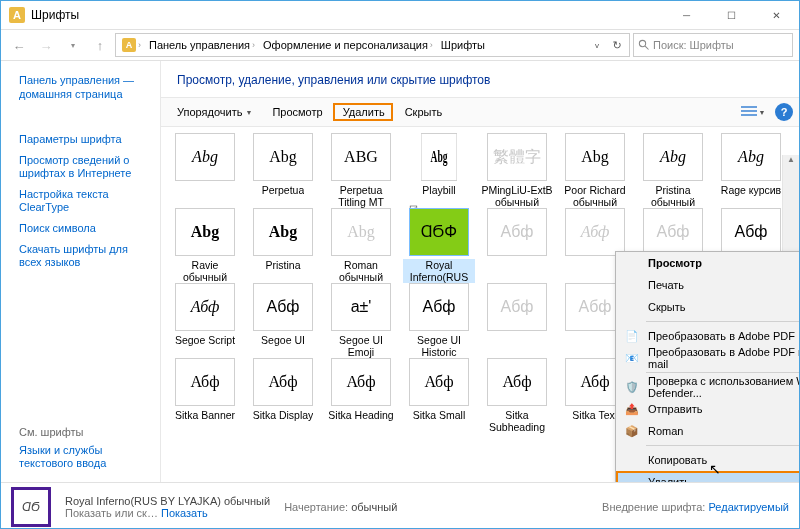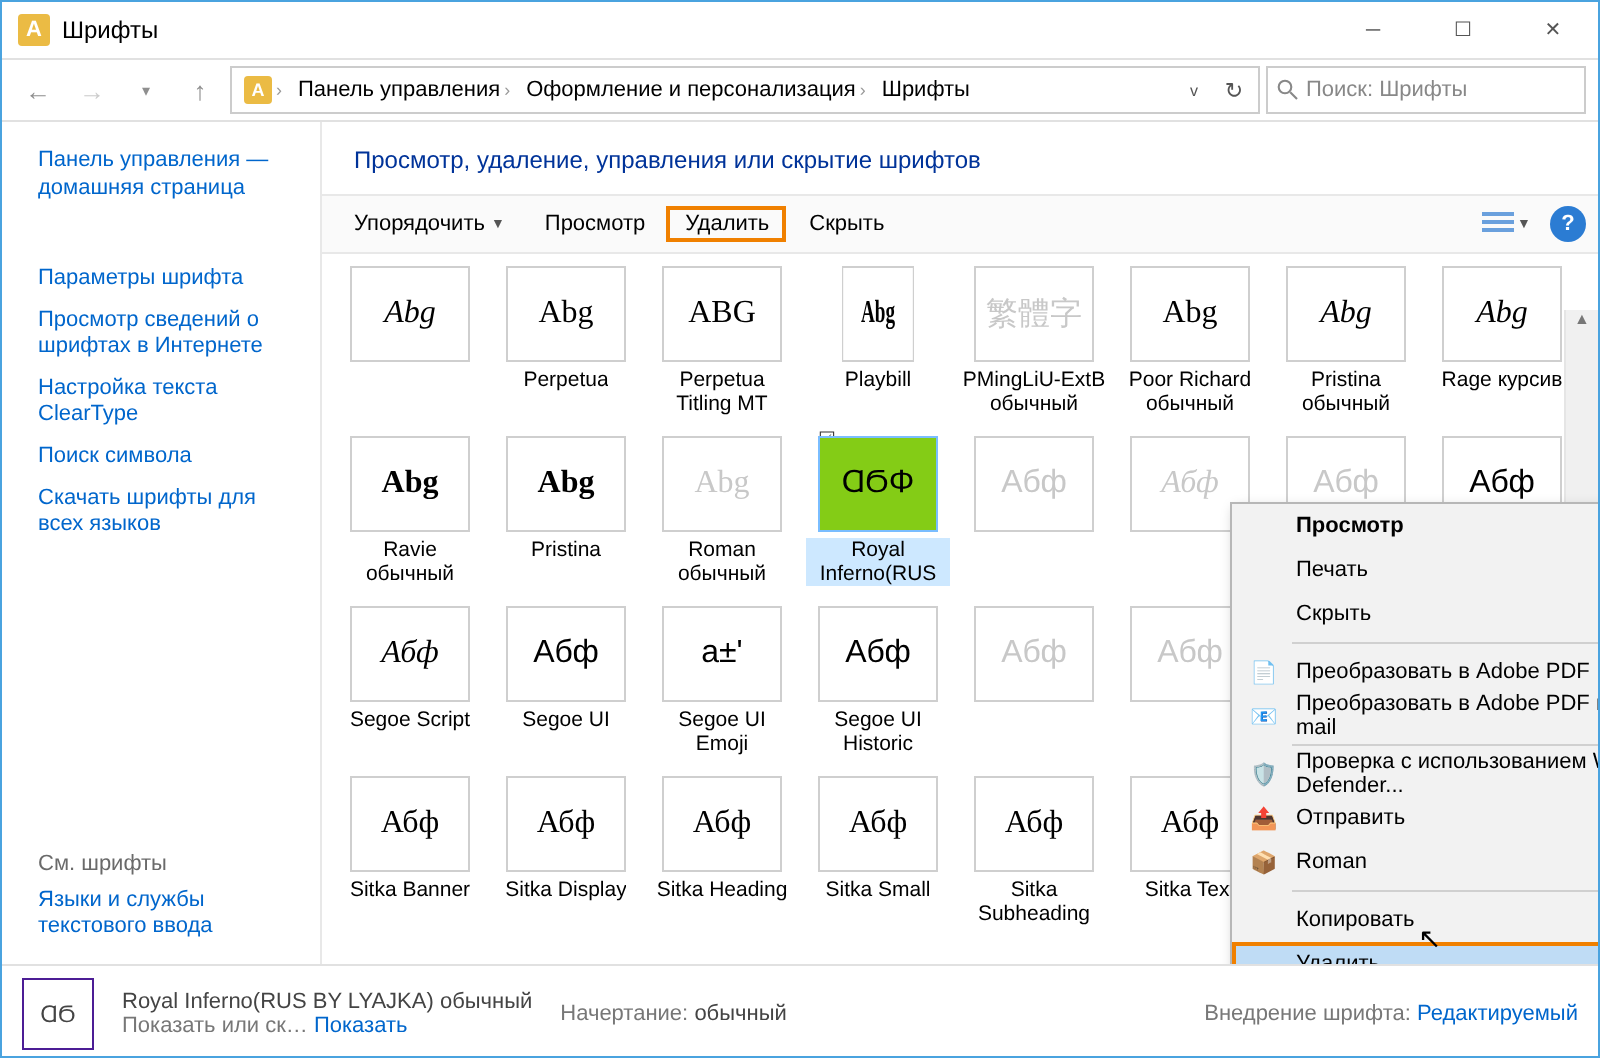--- a/index.html
+++ b/index.html
@@ -29,42 +29,42 @@
   .main{flex:1;position:relative;overflow:hidden}
   .main-head{padding:12px 16px 10px;color:#003399;font-size:12px}
   .toolbar{height:28px;border-top:1px solid #e8e8e8;border-bottom:1px solid #e8e8e8;display:flex;align-items:center;padding:0 6px;gap:2px;background:#fafafa}
   .tbtn{padding:3px 8px 3px 10px;display:flex;align-items:center;gap:3px;font-size:11px}
   .tbtn.hl{border:2px solid #f08000;padding:1px 6px 1px 8px}
   .tbtn .caret{font-size:7px;color:#555}
   .toolbar-spacer{flex:1}
   .viewbtn{width:26px;height:22px;border:1px solid transparent;display:flex;align-items:center;justify-content:center}
   .help{width:18px;height:18px;background:#2b7cd3;border-radius:50%;color:#fff;display:flex;align-items:center;justify-content:center;font-size:11px;font-weight:bold;margin-left:6px}
   
-  .grid{padding:6px 8px 0;display:grid;grid-template-columns:repeat(8,72px);gap:10px 6px;justify-content:start}
+  .grid{padding:6px 8px 0;display:grid;grid-template-columns:repeat(8,72px);gap:0 6px;justify-content:start}
   .font{width:72px;display:flex;flex-direction:column;align-items:center;position:relative}
   .thumb{width:58px;height:46px;border:1px solid #cfcfcf;background:#fff;display:flex;align-items:center;justify-content:center;font-size:16px;position:relative;color:#000}
   .thumb.stack::before,.thumb.stack::after{content:"";position:absolute;width:58px;height:46px;border:1px solid #cfcfcf;background:#fff;z-index:-1}
   .thumb.stack::before{top:-3px;left:3px}
   .thumb.stack::after{top:-6px;left:6px;z-index:-2}
   .thumb.faded{color:#c8c8c8}
   .fname{font-size:10.5px;text-align:center;line-height:12px;margin-top:3px;height:24px;overflow:hidden}
   .font.selected .thumb{background:#84cc16;border-color:#7abdff}
   .font.selected .fname{background:#cde8ff}
   .font.selected::before{content:"☑";position:absolute;top:-4px;left:6px;font-size:10px;color:#333;background:#fff}
   
   .ctx{position:absolute;top:190px;left:454px;width:278px;background:#f2f2f2;border:1px solid #b7b7b7;box-shadow:2px 3px 6px rgba(0,0,0,0.25);z-index:10;font-size:11px}
   .ctx-row{height:22px;display:flex;align-items:center;padding-left:32px;position:relative}
   .ctx-row.bold{font-weight:600}
   .ctx-row .ic{position:absolute;left:8px;top:3px;width:16px;height:16px;display:flex;align-items:center;justify-content:center}
   .ctx-row.highlighted{background:#bfdcf5;border:2px solid #f08000;height:18px;padding-left:30px;margin:0}
   .ctx-sep{height:1px;background:#d0d0d0;margin:3px 2px 3px 30px}
   .cursor{position:absolute;top:400px;left:548px;z-index:20;font-size:14px;color:#000}
   
   .details{height:48px;border-top:1px solid #e1e1e1;display:flex;align-items:center;padding:4px 10px;gap:14px;font-size:11px;color:#444;box-sizing:border-box}
-  .details .dthumb{width:34px;height:34px;border:1px solid #4c1d95;background:#fff;display:flex;align-items:center;justify-content:center;font-size:12px}
+  .details .dthumb{width:34px;height:34px;border:3px solid #4c1d95;background:#fff;display:flex;align-items:center;justify-content:center;font-style:italic;font-size:12px}
   .details .lbl{color:#777}
   .details a{color:#0066cc;text-decoration:none}
   .scrollbar{position:absolute;right:0;top:94px;bottom:0;width:16px;background:#f0f0f0;border-left:1px solid #e5e5e5}
   .scrollbar .th{position:absolute;left:2px;width:12px;background:#cdcdcd}
 </style>
 </head>
 <body>
 <div class="window">
 
 <div class="titlebar">

